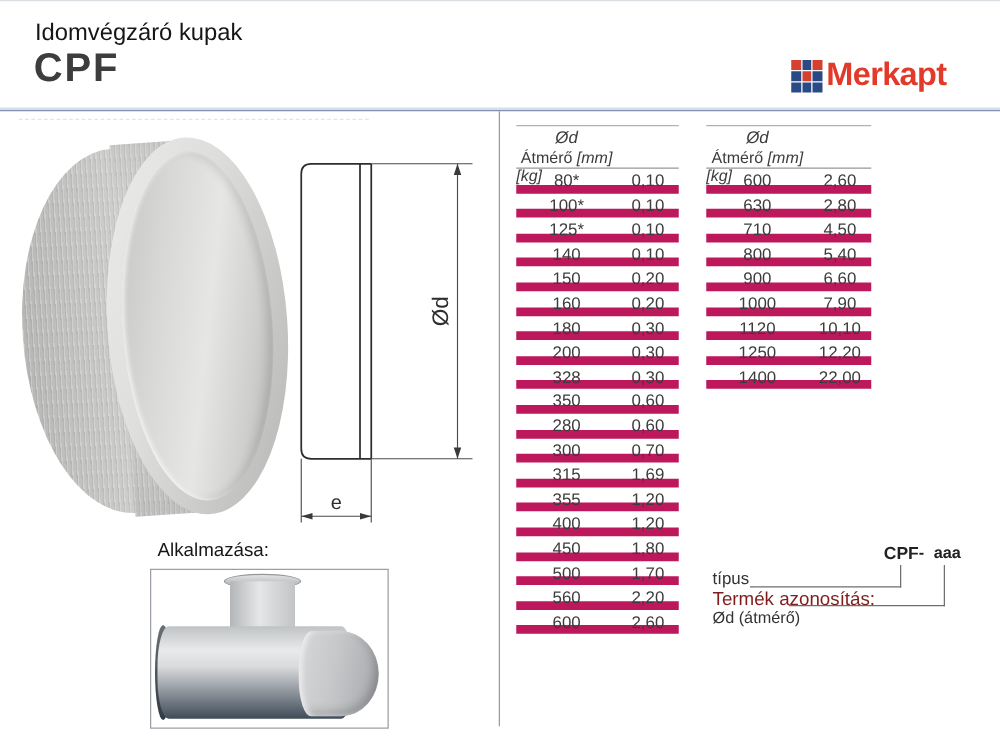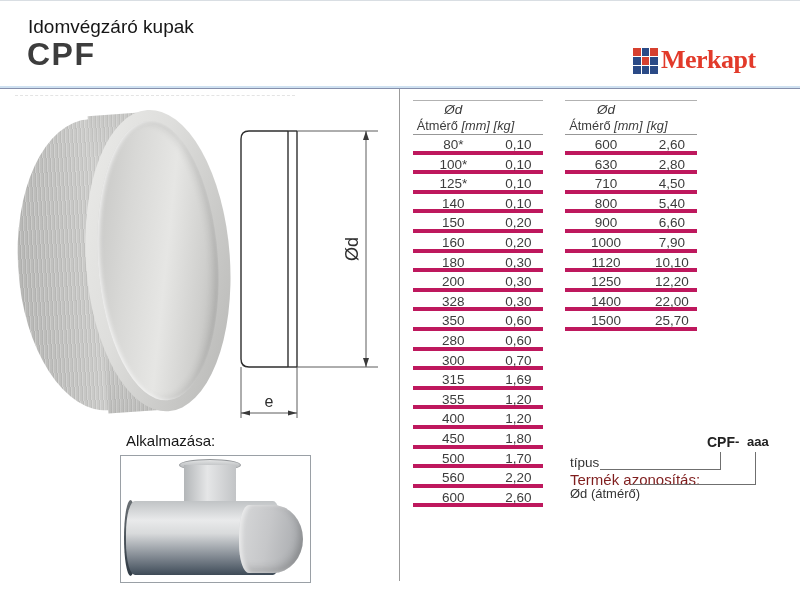--- a/index.html
+++ b/index.html
@@ -8,21 +8,21 @@
     position:relative; overflow:hidden; background:#ffffff;
     font-family:"Liberation Sans", sans-serif; color:#333;
   }
   .abs { position:absolute; }
 
   
   .page-topline { left:0; top:0; width:800px; height:1px; background:#d9dee3; }
   .subtitle { left:28px; top:16px; font-size:19px; color:#161616; }
   .title { left:27px; top:36px; font-size:32px; font-weight:800; letter-spacing:1.5px; color:#3d3d3d; }
 
-  .logo { left:633px; top:46px; display:flex; align-items:center;font-family:Liberation Serif, serif; }
+  .logo { left:633px; top:46px; display:flex; align-items:flex-start; }
   .logo-grid { width:25px; height:26px; display:grid; grid-template-columns:repeat(3,1fr);
                grid-template-rows:repeat(3,1fr); gap:1px; margin-top:2px; }
   .logo-grid span { display:block; }
   .sq-r { background:#d6402f; }
   .sq-b { background:#2a4a86; }
   .logo-text { font-size:26px; font-weight:800; color:#e23a2a; margin-left:3px; line-height:26px; letter-spacing:-0.5px; }
 
   .header-divider { left:0; top:86px; width:800px; height:3px;
     background:linear-gradient(to bottom,#cfe1f1 0 2px,#8690ac 2px 3px); }
   .faint-dash { left:15px; top:95px; width:280px; border-top:1px dashed #e4e4e4; }
@@ -63,25 +63,25 @@
     background:linear-gradient(100deg,#d7d8d9 0%,#c6c7c9 45%,#b0b2b5 80%,#9b9ea1 100%);
     box-shadow:inset 3px 0 4px rgba(255,255,255,.6), inset -3px -4px 8px rgba(0,0,0,.18); }
 
   
   .dtable { position:absolute; top:100px; font-size:13.5px; color:#3c3c3c; }
   .dtable.left { left:413px; width:130px; }
   .dtable.right { left:565px; width:132px; }
   .thead { border-top:1px solid #b2b2b2; border-bottom:1px solid #979797; }
   .th-sym { height:17px; line-height:18px; display:flex; }
   .th-sym span { width:62%; text-align:center; font-style:italic; }
-  .th-cols { height:16px; line-height:15px; display:flex; font-size:12.8px; }
+  .th-cols { height:16px; line-height:15px; display:flex; font-size:12.8px;flex-direction:column; }
   .th-cols .h0 { width:62%; text-align:center; }
   .th-cols .h1 { width:38%; text-align:left; }
   .unit { font-style:italic; }
-  .trow { display:flex; height:19.6px; line-height:19.6px; border-bottom:4px solid #be185d; }
+  .trow { display:flex; height:19.6px; line-height:19.6px; border-bottom:7px solid #be185d; }
   .tc.c0 { width:62%; text-align:center; }
   .tc.c1 { width:38%; text-align:center; }
 
   
   .pid-label { left:570px; top:432px; font-size:15px; color:#7f1d1d;margin-top:39px; }
   .pid-code { left:707px; top:434px; font-size:14px; font-weight:700; color:#222; }
   .pid-dash { left:735px; top:434px; font-size:13px; font-weight:700; color:#222; }
   .pid-suffix { left:747px; top:434px; font-size:13px; font-weight:700; color:#222; }
   .pid-type { left:570px; top:455px; font-size:13.5px; }
   .pid-dia  { left:570px; top:486px; font-size:13px;text-align:right; }
@@ -290,24 +290,20 @@
         <div class="tc c1">10,10</div>
       </div>
       <div class="trow">
         <div class="tc c0">1250</div>
         <div class="tc c1">12,20</div>
       </div>
       <div class="trow">
         <div class="tc c0">1400</div>
         <div class="tc c1">22,00</div>
       </div>
-      <div class="trow">
-        <div class="tc c0">1500</div>
-        <div class="tc c1">25,70</div>
-      </div>
     </div>
 </div>
 
 <div class="abs pid-label">Termék azonosítás:</div>
 <div class="abs pid-code">CPF</div>
 <div class="abs pid-dash">-</div>
 <div class="abs pid-suffix">aaa</div>
 <div class="abs pid-type">típus</div>
 <div class="abs pid-dia">Ød (átmérő)</div>
 <div class="abs leg-line type-h"></div>

